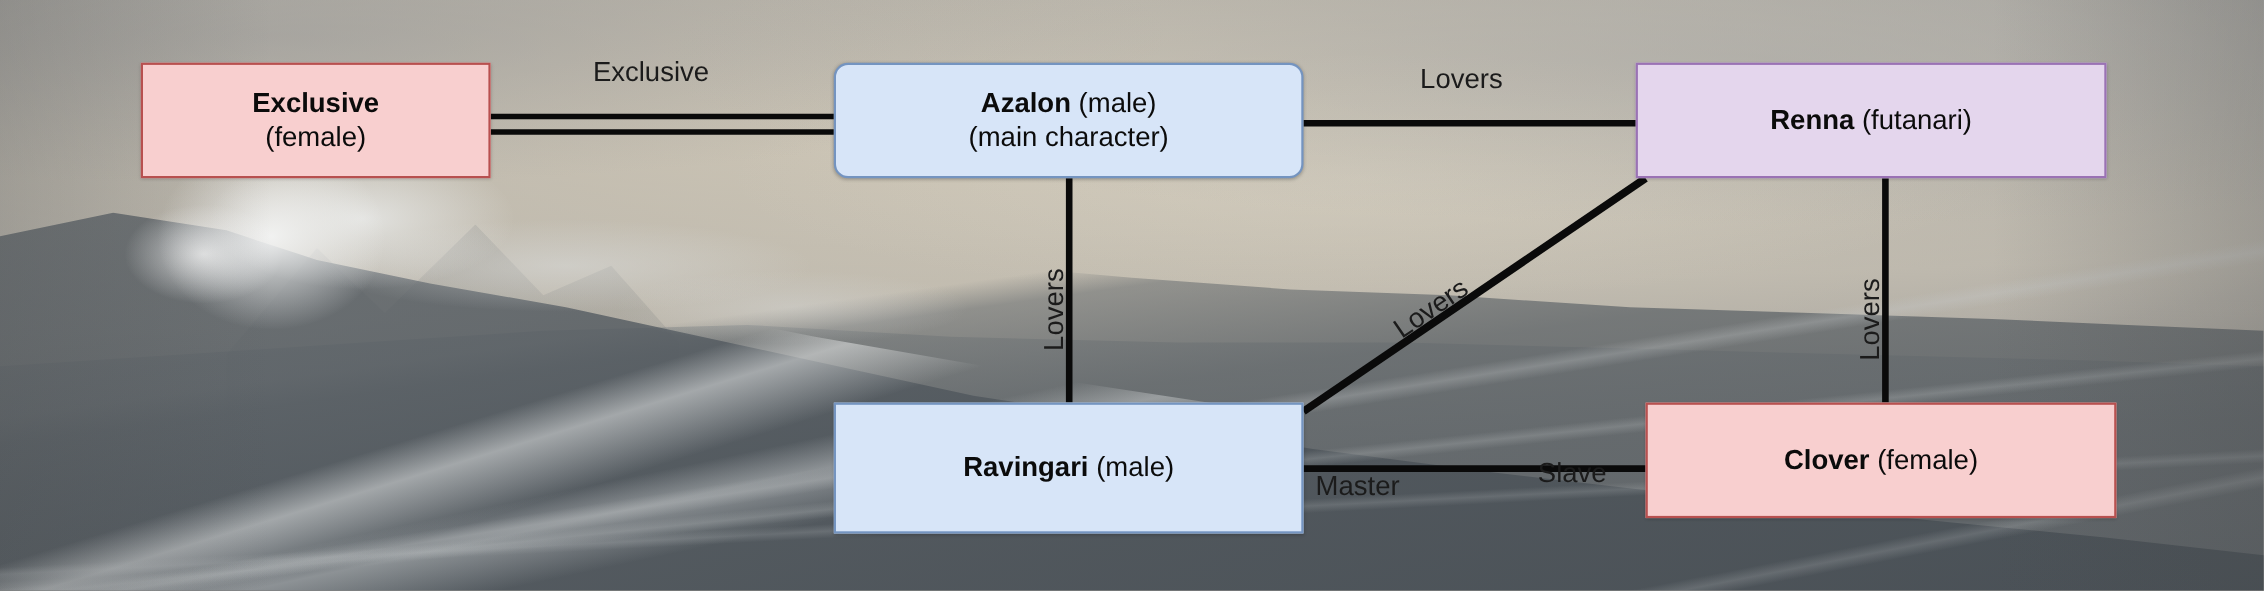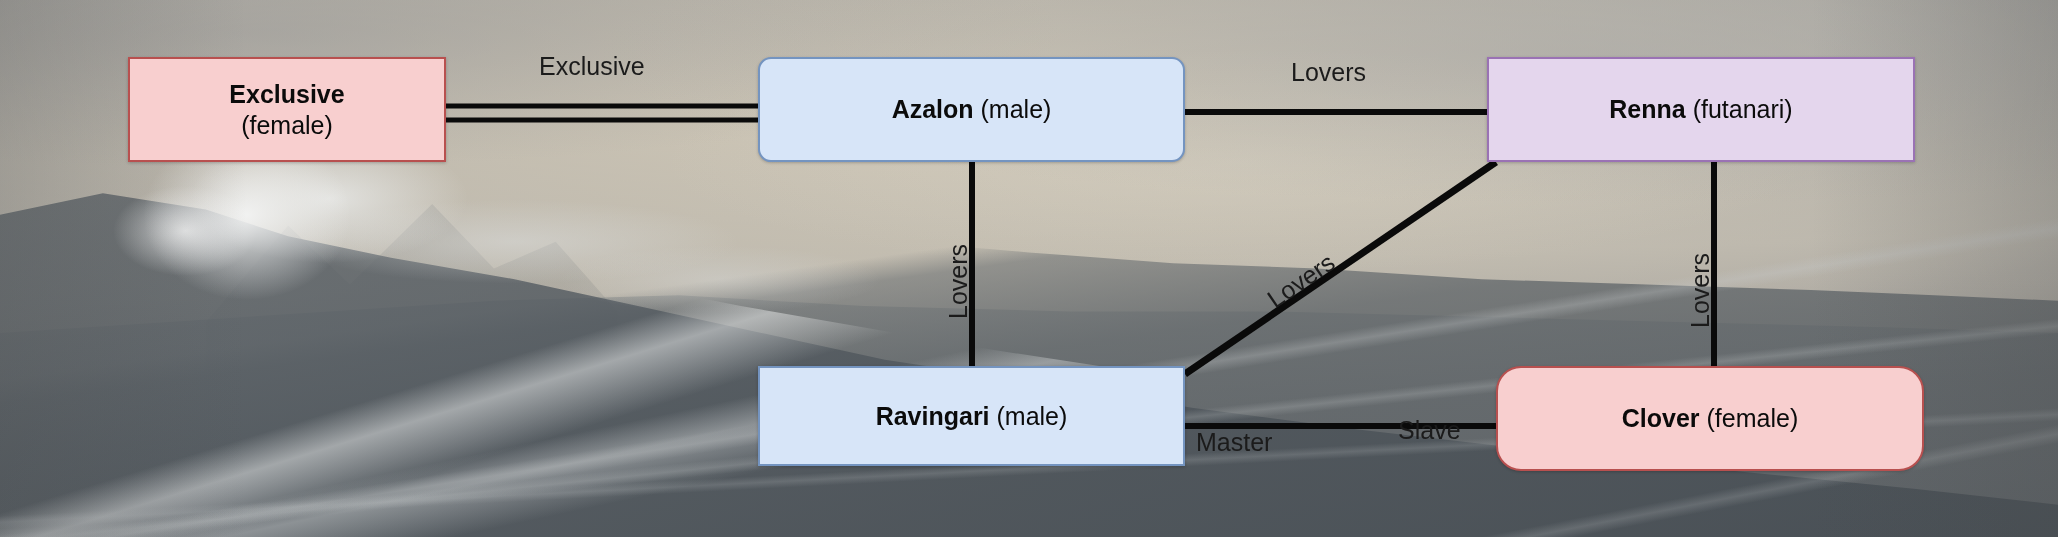--- a/index.html
+++ b/index.html
@@ -182,33 +182,34 @@
     <div class="ln">
       <span class="nm">Exclusive</span>
     </div>
     <div class="ln">(female)</div>
   </div>
 
   <div class="node blue" style="left:758px; top:57px; width:427px; height:105px;border-radius:13px;">
     <div class="ln">
       <span class="nm">Azalon</span> <span>(male)</span>
     </div>
+    <div class="ln">(main character)</div>
   </div>
 
   <div class="node purple" style="left:1487px; top:57px; width:428px; height:105px;text-align:right;">
     <div class="ln">
       <span class="nm">Renna</span> <span>(futanari)</span>
     </div>
   </div>
 
-  <div class="node blue" style="left:758px; top:366px; width:427px; height:100px;">
+  <div class="node blue" style="left:758px; top:366px; width:427px; height:119px;">
     <div class="ln">
       <span class="nm">Ravingari</span> <span>(male)</span>
     </div>
   </div>
 
-  <div class="node pink" style="left:1496px; top:366px; width:428px; height:105px;border-radius:25px;">
+  <div class="node pink" style="left:1496px; top:366px; width:428px; height:105px;">
     <div class="ln">
       <span class="nm">Clover</span> <span>(female)</span>
     </div>
   </div>
 
 </div>
 
 </body></html>

